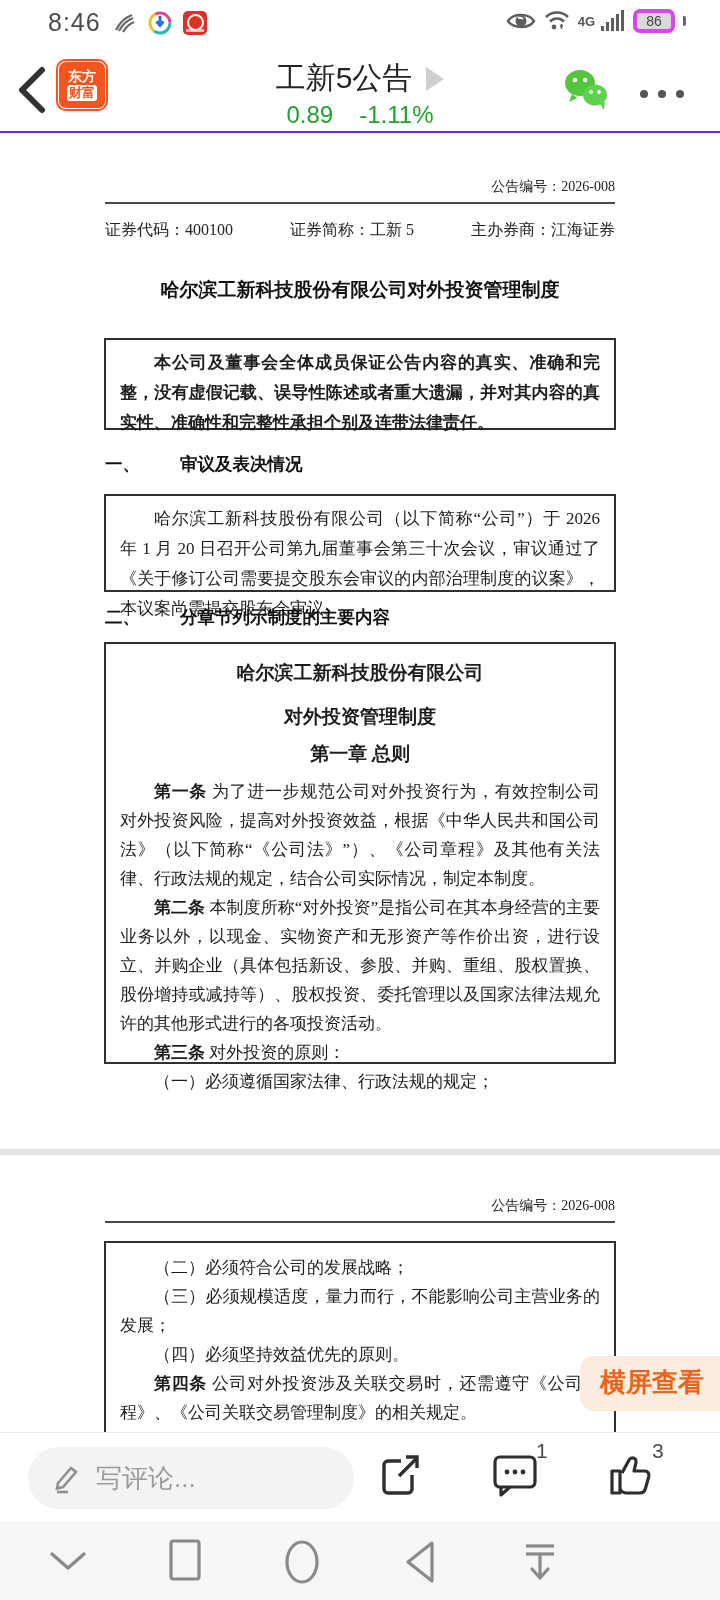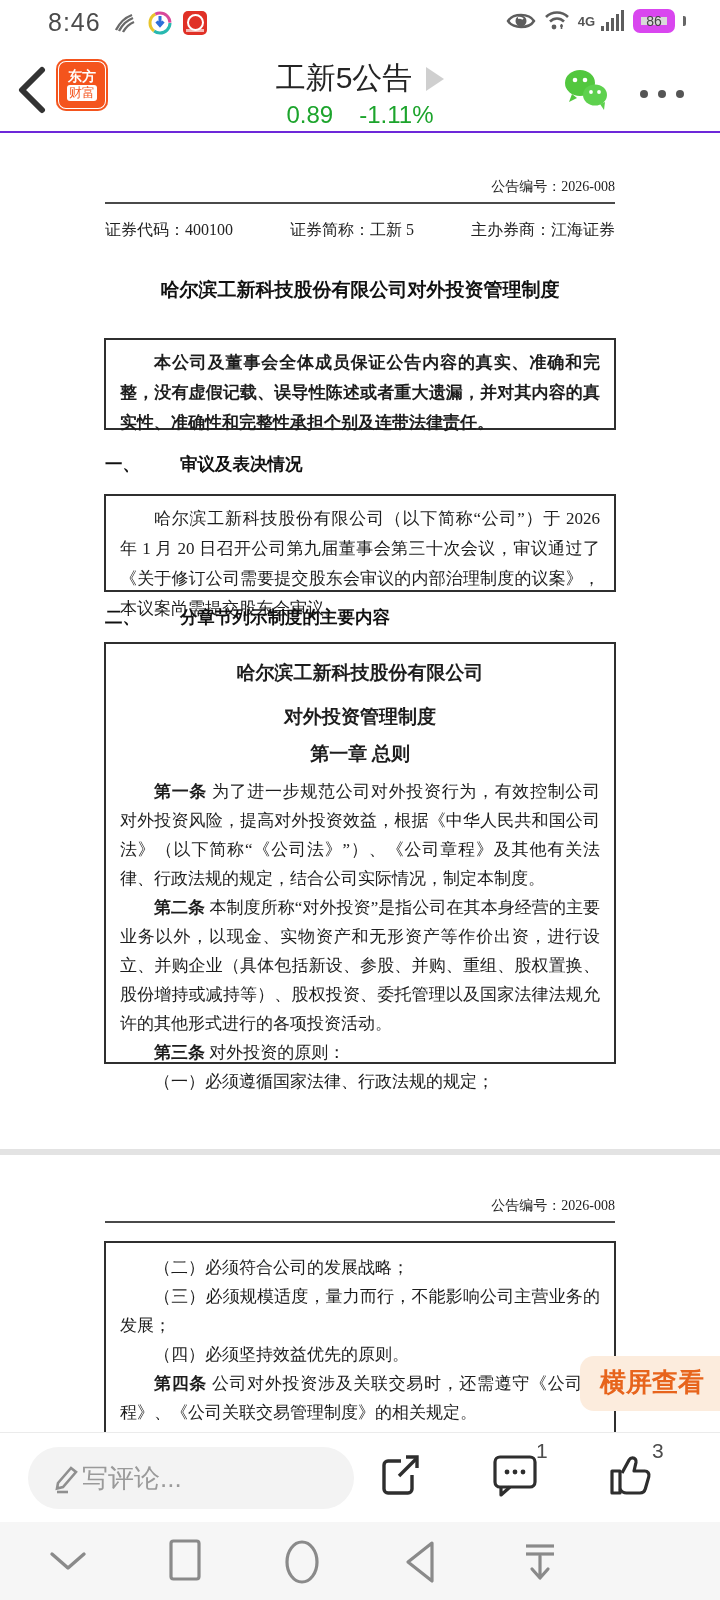--- a/index.html
+++ b/index.html
@@ -7,37 +7,37 @@
   .screen {
     position:relative; width:720px; height:1600px; overflow:hidden;
     background:#ffffff; font-family:"Liberation Sans", sans-serif;
   }
   
   .statusbar { position:absolute; top:0; left:0; width:720px; height:48px; background:#fff; }
   .sb-left { position:absolute; left:48px; top:8px; display:flex; align-items:center; gap:10px; }
   .sb-time { font-size:25px; color:#4b4b4b; letter-spacing:1px; }
   .sb-right { position:absolute; right:34px; top:8px; display:flex; align-items:center; gap:7px; }
   .sb-4g { font-size:13px; color:#555; font-weight:bold; margin-right:-2px; }
-  .battery { position:relative; width:42px; height:24px; border:8px solid #d946ef; border-radius:7px;
+  .battery { position:relative; width:42px; height:24px; border:4px solid #d946ef; border-radius:7px;
     display:flex; align-items:center; justify-content:center; background:#d9d9d9; }
   .battery span { font-size:14px; color:#444; }
   .battery-nub { width:3px; height:10px; background:#666; border-radius:0 2px 2px 0; margin-left:1px; }
   .redapp { width:24px; height:24px; background:#e03026; border-radius:5px; position:relative; }
   .redapp::after{ content:""; position:absolute; left:4px; top:3px; width:13px; height:13px;
     border:2px solid #fff; border-radius:50%; }
   .redapp::before{ content:""; position:absolute; left:3px; bottom:3px; right:3px; height:3px; background:#f6b9b4; }
   
   .header { position:absolute; top:48px; left:0; width:720px; height:85px; background:#fff;
     border-bottom:2px solid #6d28d9; }
   .back { position:absolute; left:14px; top:18px; width:34px; height:48px; }
   .logo { position:absolute; left:56px; top:11px; width:52px; height:52px; background:#f4541d;
     border-radius:10px; box-shadow:inset 0 0 0 2px #f4541d, inset 0 0 0 3px #ffffff;
     display:flex; flex-direction:column; align-items:center; justify-content:center; gap:1px; }
   .logo .l1 { color:#fff; font-size:14px; font-weight:bold; line-height:15px; }
-  .logo .l2 { color:#f4541d; background:#fff; font-size:13px; font-weight:normal; line-height:16px;
+  .logo .l2 { color:#f4541d; background:#fff; font-size:13px; font-weight:bold; line-height:16px;
     padding:0 2px; border-radius:3px; }
   .titlewrap { position:absolute; left:0; top:10px; width:720px; text-align:center; }
   .title-row { display:inline-flex; align-items:center; gap:14px; }
   .stock-title { font-size:30px; color:#242424; font-weight:500; }
   .play-tri { width:0; height:0; border-left:18px solid #cfcfcf; border-top:12px solid transparent;
     border-bottom:12px solid transparent; }
   .price-row { margin-top:2px; font-size:24px; color:#1ca42c; }
   .price-row .chg { margin-left:26px; }
   .wechat { position:absolute; right:110px; top:20px; }
   .dots { position:absolute; right:36px; top:42px; display:flex; gap:10px; }
@@ -63,21 +63,21 @@
   .para b { font-weight:bold; }
   .sepband { background:#e3e3e3; }
   
   .landscape-btn { position:absolute; top:1356px; right:0; background:#fcecdd; color:#e7641c;
     font-family:"Liberation Sans",sans-serif; font-size:26px; font-weight:bold;
     padding:9px 16px 11px 20px; border-radius:14px 0 0 14px; }
   
   .commentbar { position:absolute; top:1432px; left:0; width:720px; height:90px; background:#fff;
     border-top:1px solid #ebebeb; }
   .pill { position:absolute; left:28px; top:14px; width:326px; height:62px; background:#f3f3f3;
-    border-radius:31px; display:flex; align-items:center; padding-left:22px; }
+    border-radius:31px; display:flex; align-items:center; padding-left:22px; gap:14px; }
   .pill .ph { color:#9a9a9a; font-size:26px; }
   .cb-icon { position:absolute; top:18px; }
   .badge { position:absolute; font-size:21px; color:#4c4c4c; font-family:"Liberation Sans",sans-serif; }
   
   .navbar { position:absolute; top:1522px; left:0; width:720px; height:78px; background:#f6f6f6;
     display:block; }
   .nav-ic { position:absolute; top:14px; }
 </style>
 </head>
 <body>

